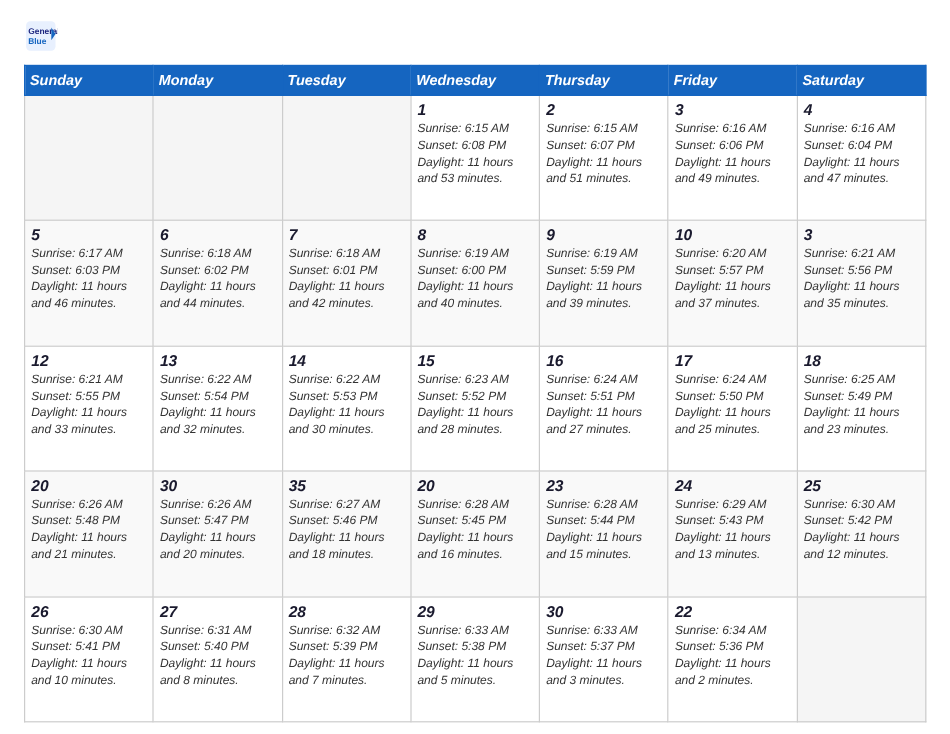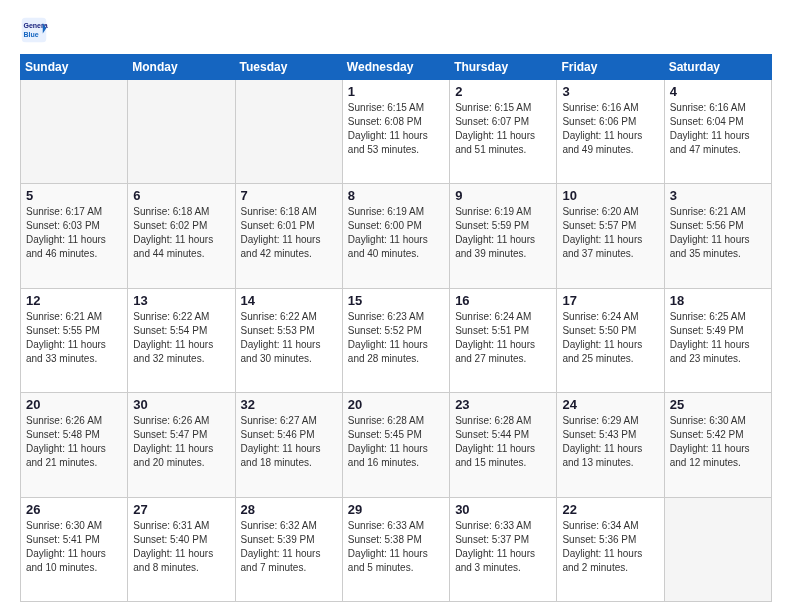--- a/index.html
+++ b/index.html
@@ -51,20 +51,21 @@
     .location {
       font-size: 15px;
       color: #444;
     }
     .calendar {
       flex: 1;
       border: 1px solid #ccc;
       border-collapse: collapse;
       width: 100%;
       table-layout: fixed;
+      font-style: italic;
     }
     .calendar th {
       background: #1565c0;
       color: #fff;
       font-size: 12px;
       font-weight: bold;
       padding: 5px 4px;
       text-align: left;
       border: 1px solid #1565c0;
     }
@@ -219,21 +220,21 @@
         <tr class="week-row">
           <td>
             <span class="day-num">20</span>
             <div class="day-info">Sunrise: 6:26 AM<br>Sunset: 5:48 PM<br>Daylight: 11 hours<br>and 21 minutes.</div>
           </td>
           <td>
             <span class="day-num">30</span>
             <div class="day-info">Sunrise: 6:26 AM<br>Sunset: 5:47 PM<br>Daylight: 11 hours<br>and 20 minutes.</div>
           </td>
           <td>
-            <span class="day-num">32</span>
+            <span class="day-num">35</span>
             <div class="day-info">Sunrise: 6:27 AM<br>Sunset: 5:46 PM<br>Daylight: 11 hours<br>and 18 minutes.</div>
           </td>
           <td>
             <span class="day-num">20</span>
             <div class="day-info">Sunrise: 6:28 AM<br>Sunset: 5:45 PM<br>Daylight: 11 hours<br>and 16 minutes.</div>
           </td>
           <td>
             <span class="day-num">23</span>
             <div class="day-info">Sunrise: 6:28 AM<br>Sunset: 5:44 PM<br>Daylight: 11 hours<br>and 15 minutes.</div>
           </td>

